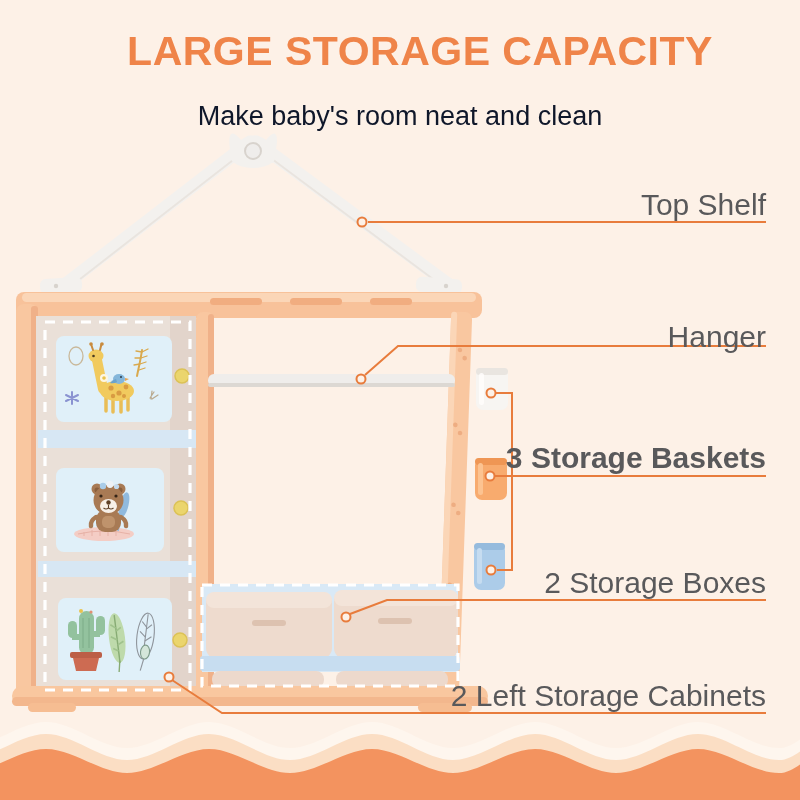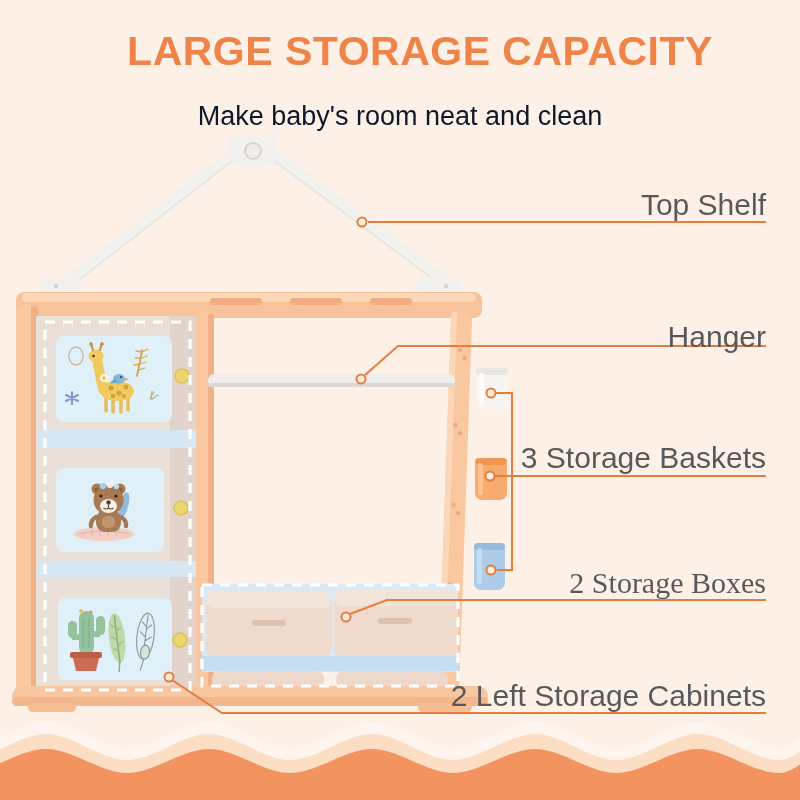--- a/index.html
+++ b/index.html
@@ -6,22 +6,22 @@
   body{width:800px;height:800px;overflow:hidden;background:#fdf1e7;font-family:"Liberation Sans",sans-serif;}
   .page{position:relative;width:800px;height:800px;}
   .title{position:absolute;top:28px;left:0;width:100%;text-align:center;
          font-size:41px;font-weight:700;color:#ef8449;letter-spacing:.5px;margin-left:20px;}
   .subtitle{position:absolute;top:82px;left:0;width:100%;text-align:center;
             font-size:27px;font-weight:400;color:#0f172a;margin-top:19px;}
   .callout{position:absolute;right:34px;white-space:nowrap;color:#59595b;
            font-size:30px;font-weight:400;line-height:28px;}
   .co-topshelf{top:191px;}
   .co-hanger{top:323px;}
-  .co-baskets{top:444px;}
-  .co-boxes{top:569px;font-family:Liberation Serif, serif;}
+  .co-baskets{top:444px;font-weight:bold;}
+  .co-boxes{top:569px;}
   .co-cabinets{top:682px;}
   svg.scene{position:absolute;top:0;left:0;}
 </style>
 </head>
 <body>
 
 <div class="page">
 
   <div class="title">LARGE STORAGE CAPACITY</div>
   <div class="subtitle">Make baby's room neat and clean</div>

